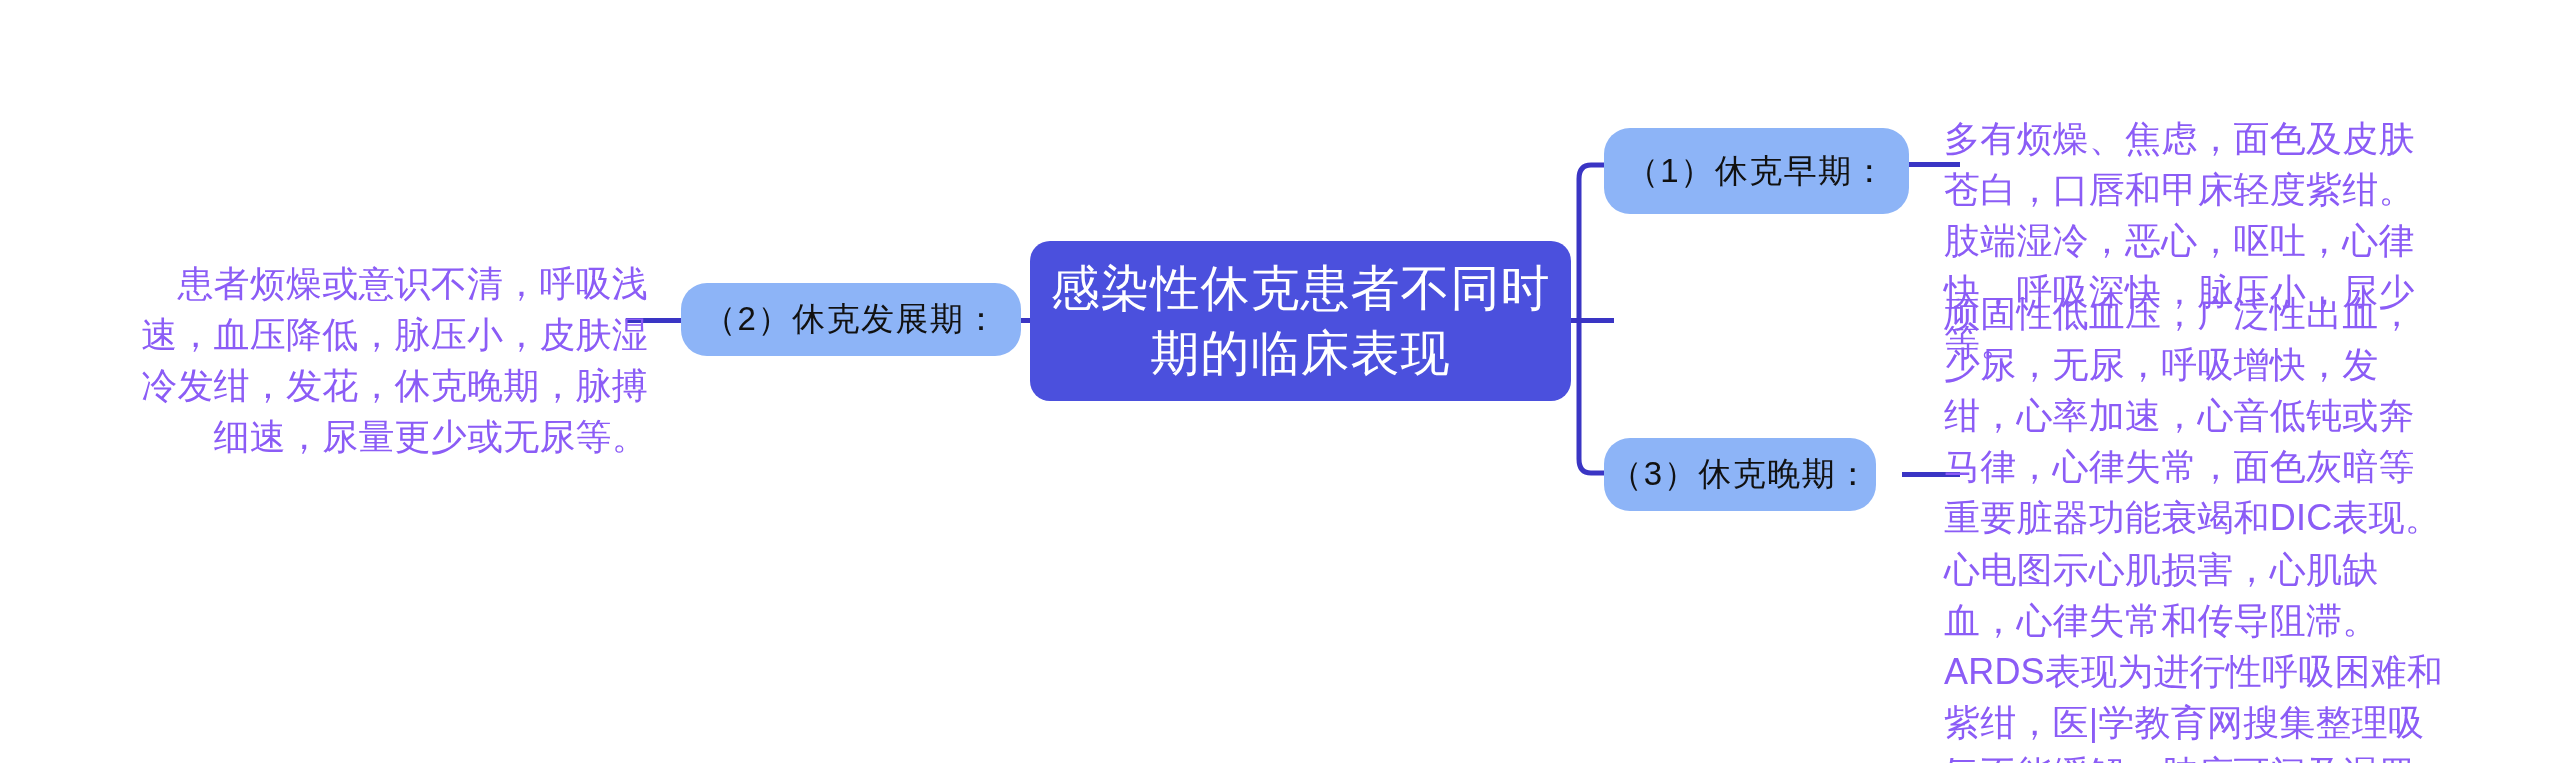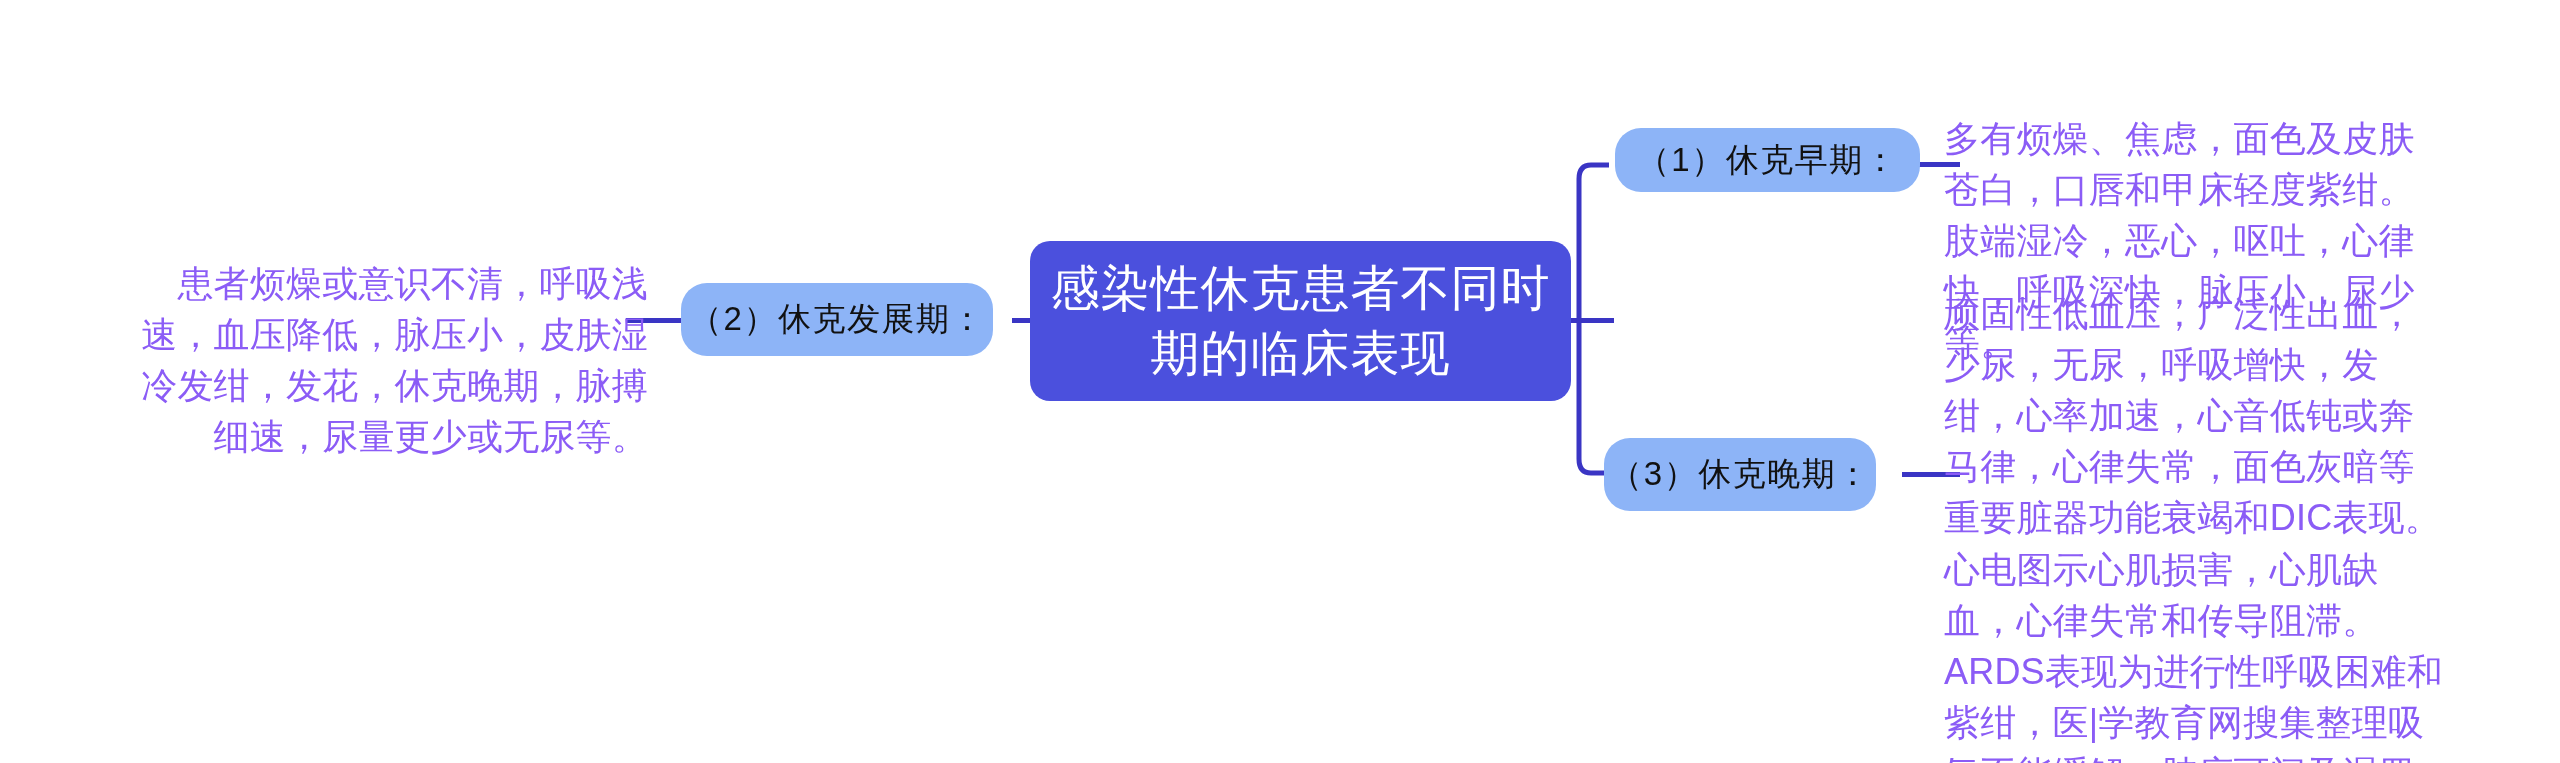--- a/index.html
+++ b/index.html
@@ -50,23 +50,23 @@
 
   .node-branch {
     background: #8DB4F7;
     color: #111111;
     font-size: 33px;
     letter-spacing: 1.5px;
     border-radius: 26px;
     white-space: nowrap;
   }
 
-  .node-b1 { left: 1604px; top: 128px;  width: 305px; height: 64px; margin-left: 11px; }
+  .node-b1 { left: 1604px; top: 128px;  width: 305px; height: 86px; }
   .node-b3 { left: 1604px; top: 438px;  width: 272px; height: 73px; }
-  .node-b2 { left: 681px;  top: 283px;  width: 312px; height: 73px; }
+  .node-b2 { left: 681px;  top: 283px;  width: 340px; height: 73px; }
 
   
   .conn {
     position: absolute;
     background: #3A35C4;
     z-index: 2;
   }
   .conn-h { height: 5px; }
 
   

